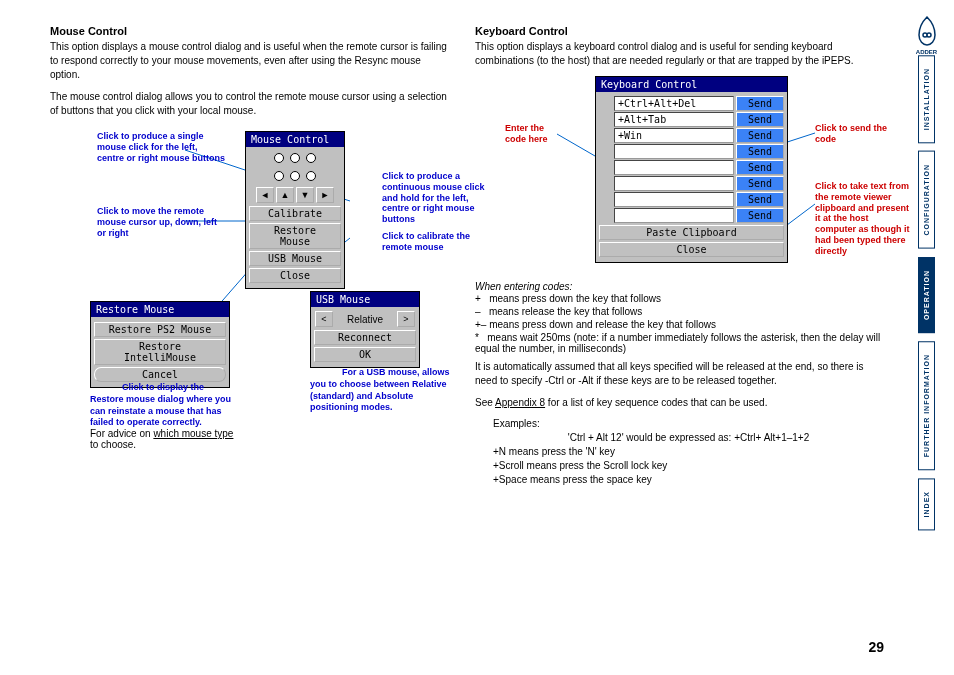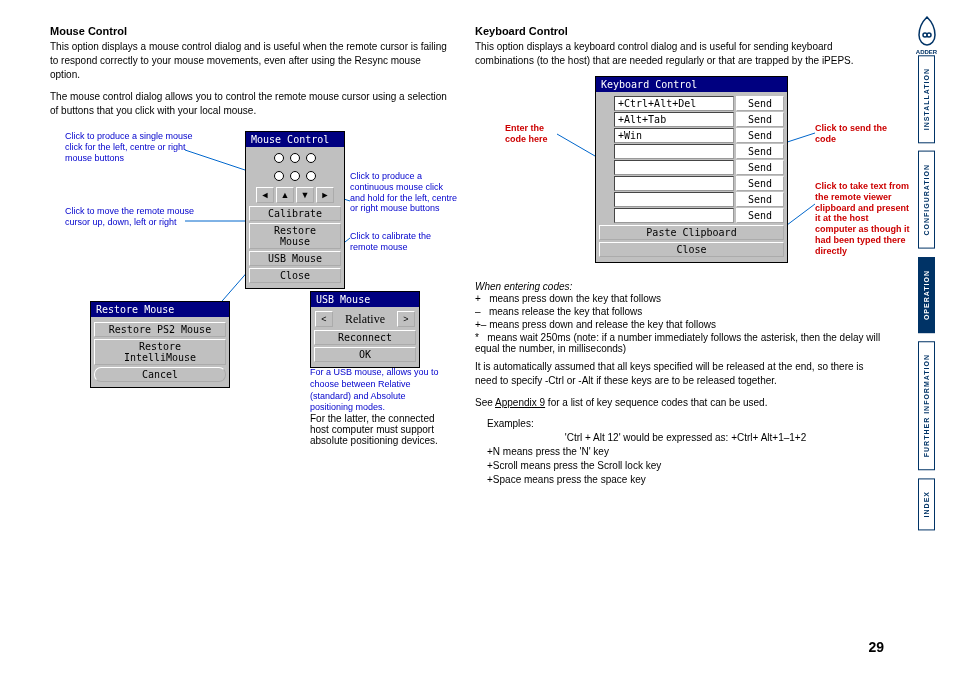--- a/index.html
+++ b/index.html
@@ -10,28 +10,28 @@
 .col-right { flex: 1; }
 .heading { font-weight: bold; font-size: 11px; margin-bottom: 3px; }
 .para { line-height: 1.4; margin-bottom: 8px; }
 .dialog { background: #c0c0c0; border: 1px solid #000; display: inline-block; }
 .dialog-title { background: #000080; color: #fff; font-family: monospace; font-size: 10px; padding: 2px 5px; }
 .dialog-body { padding: 3px; }
 .dlg-btn { background: #c0c0c0; border: 1px outset #fff; font-family: monospace; font-size: 10px; padding: 1px 6px; display: block; margin: 2px auto; text-align: center; min-width: 90px; cursor: pointer; }
 .mouse-dot-wire { text-align: center; padding: 3px; }
 .circle { display: inline-block; width: 10px; height: 10px; border: 1px solid #000; border-radius: 50%; background: #fff; margin: 0 3px; }
 .arrow-btn { display: inline-block; width: 18px; height: 16px; border: 1px outset #fff; background: #c0c0c0; text-align: center; line-height: 14px; font-size: 9px; margin: 1px; }
-.annotation { color: #0000cc; font-weight: normal; font-size: 9px; line-height: 1.2; }
+.annotation { color: #0000cc; font-weight: bold; font-size: 9px; line-height: 1.2; margin-left: 32px; }
 .annotation-red { color: #cc0000; font-weight: bold; font-size: 9px; line-height: 1.2; }
 .annotation-normal { font-weight: normal; color: #000; }
 .line { stroke: #0066cc; stroke-width: 1; fill: none; }
 .diagram-area { position: relative; height: 410px; }
 .kb-row { display: flex; margin: 1px 0; padding-left: 15px; }
 .kb-input { background: #fff; border: 1px inset #999; font-family: monospace; font-size: 10px; padding: 1px 3px; width: 120px; min-height: 14px; }
-.kb-send { background: #ffffff; border: 1px outset #fff; font-family: monospace; font-size: 10px; padding: 1px 8px; margin-left: 2px; cursor: pointer; width: 48px; text-align: center; }
+.kb-send { background: #3b82f6; border: 1px outset #fff; font-family: monospace; font-size: 10px; padding: 1px 8px; margin-left: 2px; cursor: pointer; width: 48px; text-align: center; }
 .codes-list { margin-left: 0; }
 .code-line { padding: 1px 0; }
 .italic { font-style: italic; }
 .link { text-decoration: underline; }
 .sidebar { width: 55px; padding: 15px 5px; display: flex; flex-direction: column; align-items: center; gap: 8px; }
 .logo { width: 32px; height: 32px; color: #003366; text-align: center; }
 .nav-item { writing-mode: vertical-rl; transform: rotate(180deg); font-size: 7px; letter-spacing: 1px; border: 1px solid #003366; color: #003366; padding: 12px 4px; font-weight: bold; text-align: center; cursor: pointer; }
 .nav-item.active { background: #003366; color: #fff; }
 .page-num { position: absolute; bottom: 20px; right: 70px; font-size: 14px; font-weight: bold; }
 svg.wire { position: absolute; top: 0; left: 0; pointer-events: none; }
@@ -79,37 +79,40 @@
 
         <div class="dialog" style="position:absolute; left:40px; top:175px; width:140px;">
           <div class="dialog-title">Restore Mouse</div>
           <div class="dialog-body">
             <div class="dlg-btn" style="min-width:125px;">Restore PS2 Mouse</div>
             <div class="dlg-btn" style="min-width:125px;">Restore IntelliMouse</div>
             <div class="dlg-btn" style="min-width:125px;border-radius:7px;">Cancel</div>
           </div>
         </div>
 
+        <div style="position:absolute; left:40px; top:255px; width:150px;">
+          <span class="annotation">Click to display the Restore mouse dialog where you can reinstate a mouse that has failed to operate correctly.</span><br>
+          <span class="annotation-normal">For advice on </span><span class="annotation-normal link">which mouse type</span><span class="annotation-normal"> to choose.</span>
+        </div>
 
         <div class="dialog" style="position:absolute; left:260px; top:165px; width:110px;">
           <div class="dialog-title">USB Mouse</div>
           <div class="dialog-body">
             <div style="display:flex; align-items:center;">
               <span class="arrow-btn">&lt;</span>
-              <span style="font-family:Liberation Serif, serif; font-size:12px; flex:1; text-align:center;">Relative</span>
+              <span style="font-family:Liberation Sans, sans-serif; font-size:10px; flex:1; text-align:center;">Relative</span>
               <span class="arrow-btn">&gt;</span>
             </div>
             <div class="dlg-btn">Reconnect</div>
             <div class="dlg-btn">OK</div>
           </div>
         </div>
 
         <div style="position:absolute; left:260px; top:240px; width:140px;">
           <span class="annotation">For a USB mouse, allows you to choose between Relative (standard) and Absolute positioning modes.</span><br>
-          <span class="annotation-normal">For the latter, the connected host computer must support absolute positioning devices.</span>
         </div>
       </div>
     </div>
 
     <div class="col-right">
       <div class="heading">Keyboard Control</div>
       <div class="para">This option displays a keyboard control dialog and is useful for sending keyboard combinations (to the host) that are needed regularly or that are trapped by the iPEPS.</div>
 
       <div style="position:relative; height:200px;">
         <svg class="wire" width="420" height="200">
@@ -166,23 +169,23 @@
 
       <div class="italic" style="margin-top:5px;">When entering codes:</div>
       <div class="codes-list">
         <div class="code-line">+&nbsp;&nbsp;&nbsp;<span>means press down the key that follows</span></div>
         <div class="code-line">–&nbsp;&nbsp;&nbsp;<span>means release the key that follows</span></div>
         <div class="code-line">+–&nbsp;<span>means press down and release the key that follows</span></div>
         <div class="code-line">*&nbsp;&nbsp;&nbsp;<span>means wait 250ms (note: if a number immediately follows the asterisk, then the delay will equal the number, in milliseconds)</span></div>
       </div>
       <div class="para" style="margin-top:5px;">It is automatically assumed that all keys specified will be released at the end, so there is need to specify -Ctrl or -Alt if these keys are to be released together.</div>
       <div class="para">
-        <span>See </span><span class="link">Appendix 9</span><span> for a list of key sequence codes that can be used.</span>
-      </div>
-      <div style="margin-left:12px;">
+        <span>See </span><span class="link">Appendix 8</span><span> for a list of key sequence codes that can be used.</span>
+      </div>
+      <div style="margin-left:18px;">
         <div>Examples:</div>
         <div style="margin:3px 0;text-align:center;">'Ctrl + Alt 12' would be expressed as: +Ctrl+ Alt+1–1+2</div>
         <div style="margin:3px 0;">+N means press the 'N' key</div>
         <div style="margin:3px 0;">+Scroll means press the Scroll lock key</div>
         <div style="margin:3px 0;">+Space means press the space key</div>
       </div>
     </div>
   </div>
 
   <div class="sidebar">

